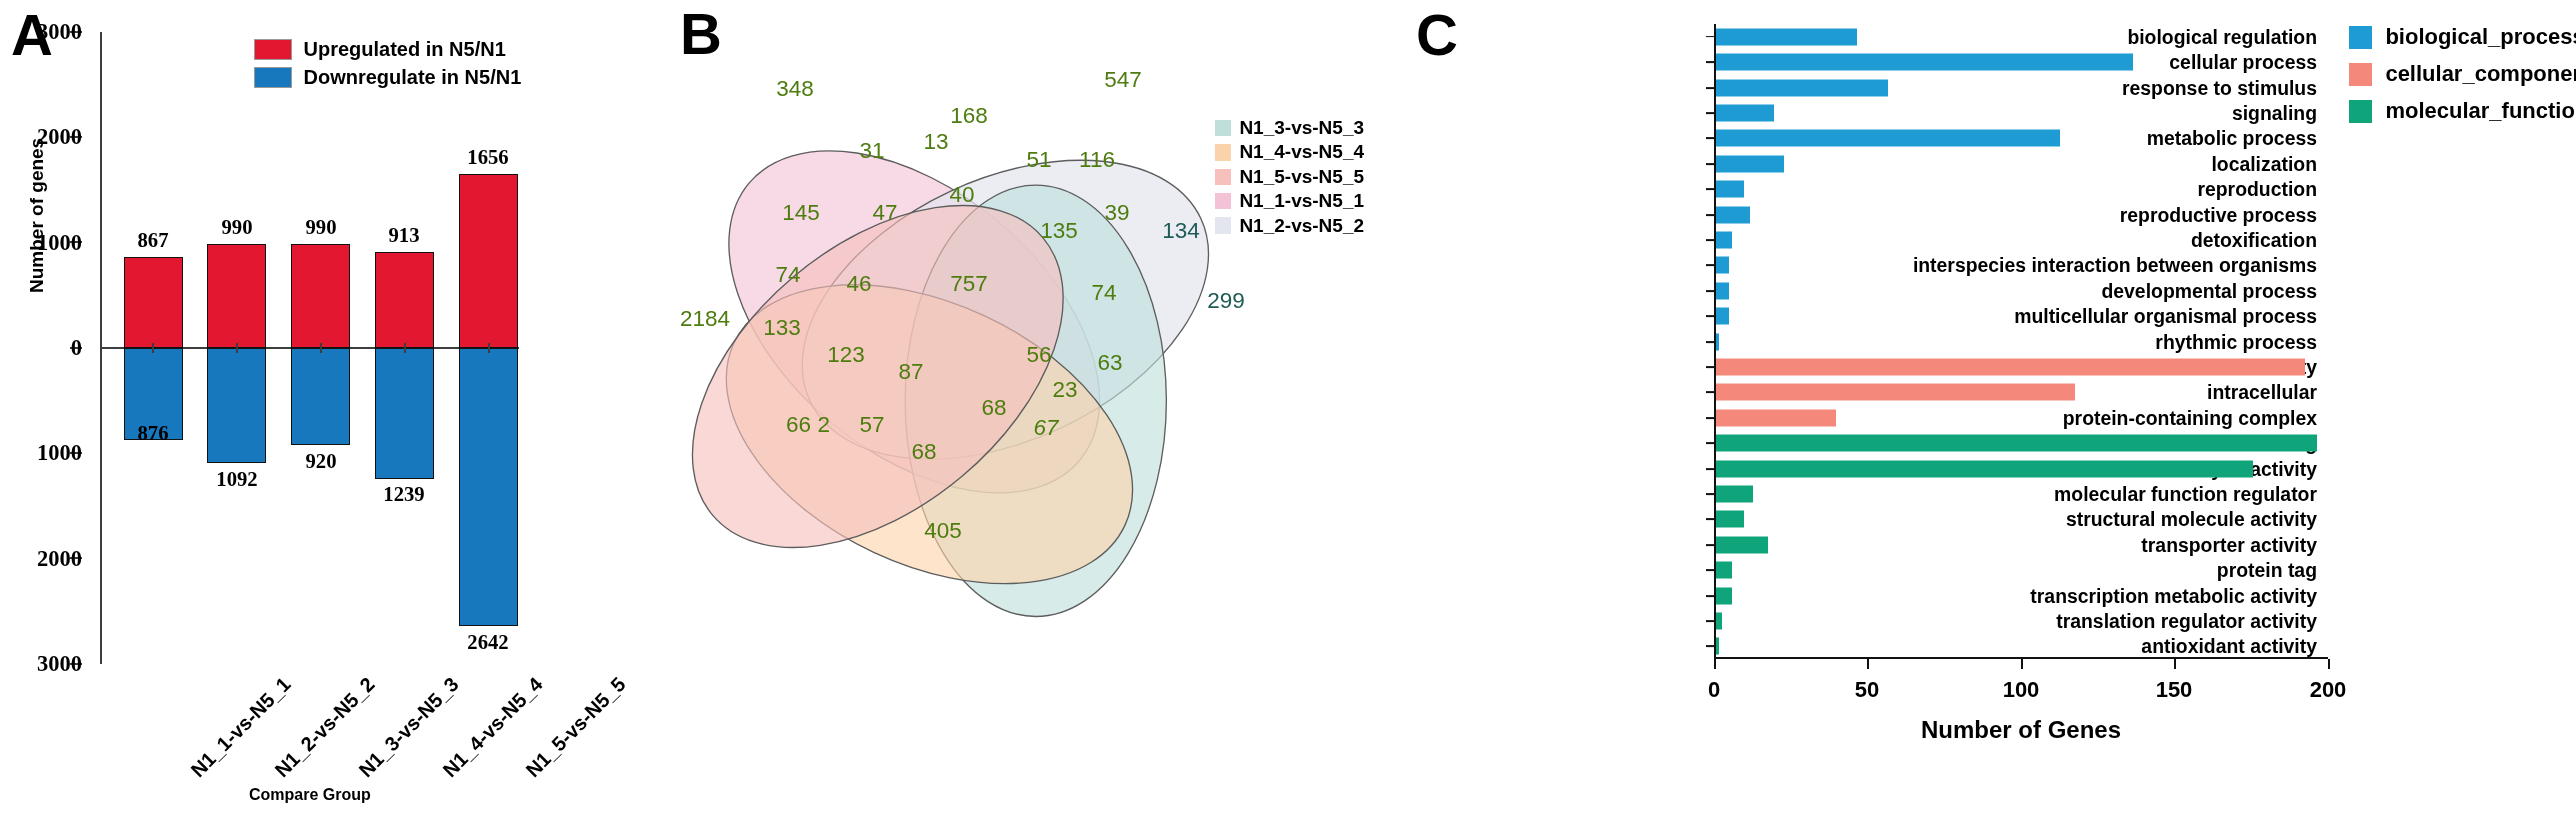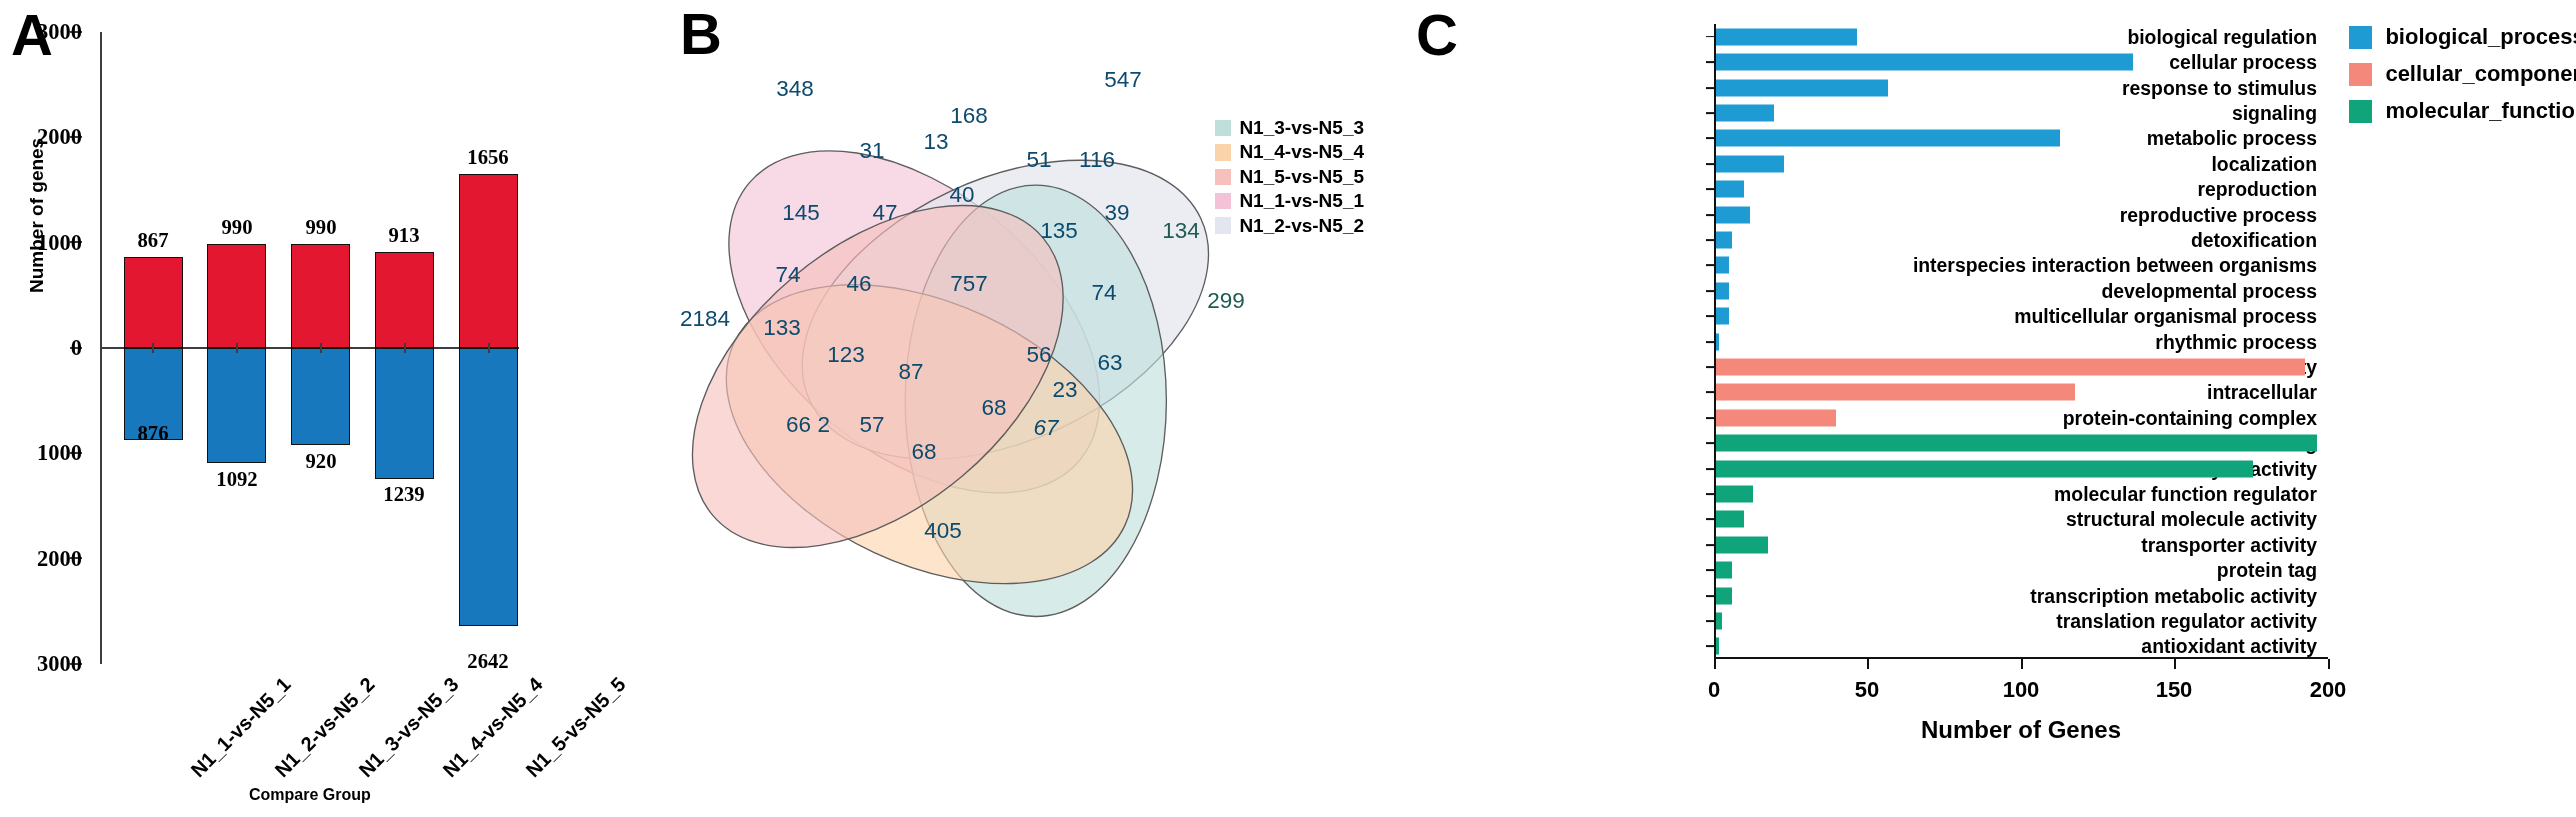--- a/index.html
+++ b/index.html
@@ -100,21 +100,21 @@
 
   
   #panelB { position: absolute; left: 644px; top: 0; width: 754px; height: 817px; }
   #panelB .pb-letter { left: 36px; top: 4.9px; }
   .venn-wrap { position: absolute; left: 9px; top: 36px; width: 644px; height: 681px; }
   .venn-num {
     position: absolute;
     transform: translate(-50%, -50%);
     font-size: 22.5px;
     font-family: "Liberation Sans", sans-serif;
-    color: #0c4a6e;
+    color: #4d7c0f;
     white-space: nowrap;
   }
   .venn-num.teal { color:#1d5b53; }
   .venn-legend { position: absolute; left: 571px; top: 117px; }
   .venn-legend-row { display:flex; align-items:center; margin-bottom: 2.4px; }
   .venn-legend-sw { width: 16.4px; height: 16.4px; margin-right: 8px; }
   .venn-legend-label {
     font-size: 19px; font-weight: bold; white-space: nowrap;
     font-family: "Liberation Sans", sans-serif;
   }
@@ -149,20 +149,30 @@
   .pc-legend-label { font-size: 22px; font-weight: bold; white-space: nowrap; }
 </style>
 </head>
 <body>
 
 <div class="figure">
 
   <div id="panelA">
     <div class="panel-letter pa-letter">A</div>
 
+    <div class="pa-legend">
+      <div class="pa-legend-row">
+        <span class="pa-legend-sw up"></span>
+        <span class="pa-legend-label">Upregulated in N5/N1</span>
+      </div>
+      <div class="pa-legend-row">
+        <span class="pa-legend-sw down"></span>
+        <span class="pa-legend-label">Downregulate in N5/N1</span>
+      </div>
+    </div>
 
     <div class="pa-plot">
       <div class="pa-yaxis"></div>
       <div class="pa-ylabels" id="pa-ylabels">
           <div class="pa-ytick" style="top: -1.2px;"></div>
           <div class="pa-ylabel-txt" style="top: 0px;">3000</div>
           <div class="pa-ytick" style="top: 104px;"></div>
           <div class="pa-ylabel-txt" style="top: 105px;">2000</div>
           <div class="pa-ytick" style="top: 209px;"></div>
           <div class="pa-ylabel-txt" style="top: 211px;">1000</div>
@@ -193,21 +203,21 @@
           <div class="pa-barlabel" style="left: 221px; top: 418px;">920</div>
           <div class="pa-xtick-base" style="left: 220px; top: 311px;"></div>
           <div class="pa-bar up" style="left: 275px; top: 220px; width: 59px; height: 96px;"></div>
           <div class="pa-barlabel" style="left: 304px; top: 192px;">913</div>
           <div class="pa-bar down" style="left: 275px; top: 316px; width: 59px; height: 131px;"></div>
           <div class="pa-barlabel" style="left: 304px; top: 451px;">1239</div>
           <div class="pa-xtick-base" style="left: 304px; top: 311px;"></div>
           <div class="pa-bar up" style="left: 359px; top: 142px; width: 59px; height: 174px;"></div>
           <div class="pa-barlabel" style="left: 388px; top: 114px;">1656</div>
           <div class="pa-bar down" style="left: 359px; top: 316px; width: 59px; height: 278px;"></div>
-          <div class="pa-barlabel" style="left: 388px; top: 618px;">2642</div>
+          <div class="pa-barlabel" style="left: 388px; top: 599px;">2642</div>
           <div class="pa-xtick-base" style="left: 388px; top: 311px;"></div>
         </div>
       <div class="pa-axistitle-y">Number of genes</div>
       <div class="pa-axistitle-x">Compare Group</div>
       <div id="pa-xcats">
           <div class="pa-xcat" style="left: 48px; top: 641px;">N1_1-vs-N5_1</div>
           <div class="pa-xcat" style="left: 132px; top: 641px;">N1_2-vs-N5_2</div>
           <div class="pa-xcat" style="left: 216px; top: 641px;">N1_3-vs-N5_3</div>
           <div class="pa-xcat" style="left: 300px; top: 641px;">N1_4-vs-N5_4</div>
           <div class="pa-xcat" style="left: 383px; top: 641px;">N1_5-vs-N5_5</div>

